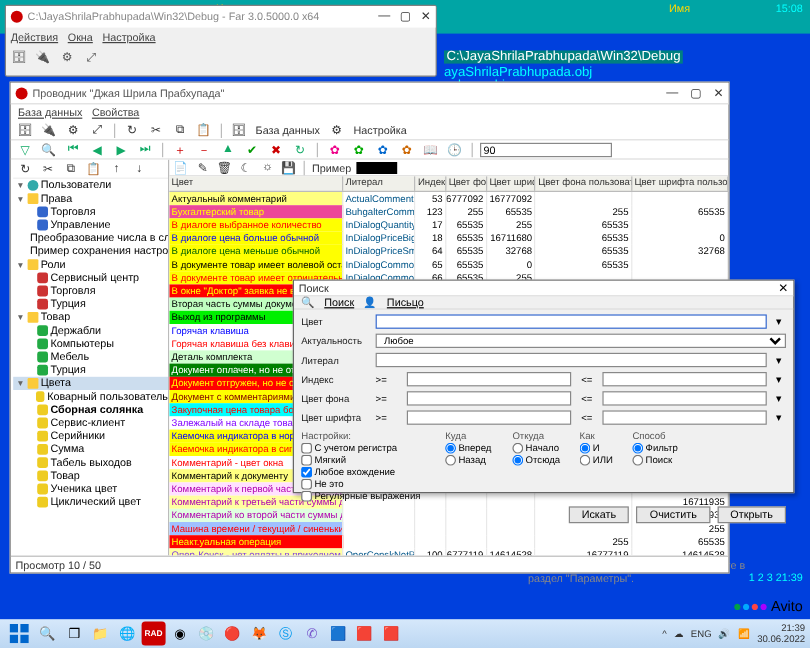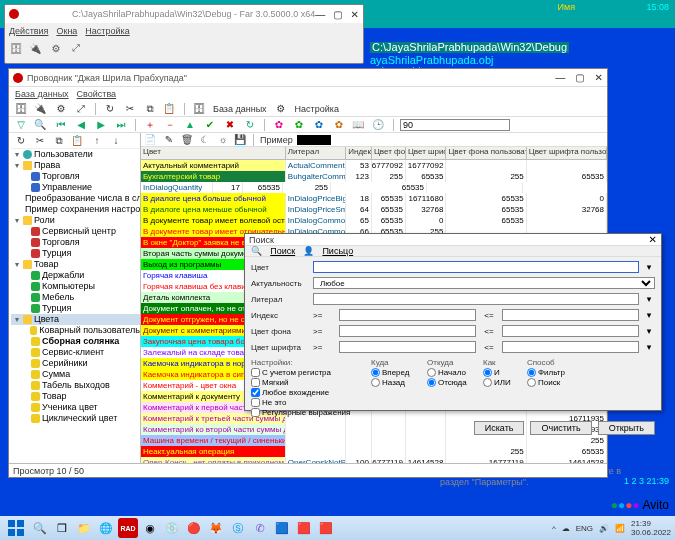--- a/index.html
+++ b/index.html
@@ -13,21 +13,21 @@
   .desktop-clock { position: absolute; right: 6px; top: 2px; color: #00ffff; font-size: 9px; }
 
   .teal-text { position: absolute; left: 370px; top: 42px; color: #00ffff; font-size: 11px; line-height: 11px; }
   .teal-text2 { position: absolute; right: 6px; top: 476px; color: #00ffff; font-size: 9px; line-height: 11px; text-align: right; }
   .gray-text { position: absolute; left: 440px; top: 455px; font-size: 9px; color: #888; line-height: 11px; }
 
   
   .win-small { position: absolute; left: 4px; top: 4px; width: 360px; height: 60px; background: #f0f0f0; border: 1px solid #808080; border-radius: 2px; }
   .win-small .titlebar { height: 18px; display: flex; align-items: center; padding: 0 4px; font-size: 9px; background: #fff; }
   .win-small .titlebar .ico { width: 10px; height: 10px; background: #c00; border-radius: 50%; margin-right: 4px; }
-  .win-small .titlebar .ttl { flex: 1; color: #888; overflow: hidden; white-space: nowrap; text-align: right; }
+  .win-small .titlebar .ttl { flex: 1; color: #888; overflow: hidden; white-space: nowrap; }
   .win-small .winbtns { display: flex; gap: 8px; font-size: 10px; color: #333; }
   .win-small .winbtns span { cursor: pointer; }
   .win-small .menubar { height: 16px; display: flex; gap: 8px; padding: 0 4px; font-size: 9px; color: #444; align-items: center; }
   .win-small .toolbar { height: 18px; display: flex; gap: 6px; padding: 2px 4px; align-items: center; }
   .win-small .toolbar .tbtn { width: 14px; height: 14px; display: inline-flex; align-items: center; justify-content: center; font-size: 10px; color: #555; }
 
   
   .win-main { position: absolute; left: 8px; top: 68px; width: 600px; height: 410px; background: #fff; border: 1px solid #808080; display: flex; flex-direction: column; }
   .win-main .titlebar { height: 18px; background: #fff; display: flex; align-items: center; padding: 0 4px; font-size: 9px; border-bottom: 1px solid #ddd; }
   .win-main .titlebar .ico { width: 10px; height: 10px; background: #c00; border-radius: 50%; margin-right: 4px; }
@@ -375,29 +375,30 @@
           <div class="grow">
             <div class="gc col-cvet" style="background:#ffff80;color:#000000">Актуальный комментарий</div>
             <div class="gc col-lit" style="color:#058">ActualComment</div>
             <div class="gc col-idx">53</div>
             <div class="gc col-bg">16777092</div>
             <div class="gc col-fg">16777092</div>
             <div class="gc col-ubg"></div>
             <div class="gc col-ufg"></div>
           </div>
           <div class="grow">
-            <div class="gc col-cvet" style="background:#15803d;color:#ffff00">Бухгалтерский товар</div>
+            <div class="gc col-cvet" style="background:#ec4899;color:#ffff00">Бухгалтерский товар</div>
             <div class="gc col-lit" style="color:#058">BuhgalterCommod</div>
             <div class="gc col-idx">123</div>
             <div class="gc col-bg">255</div>
             <div class="gc col-fg">65535</div>
             <div class="gc col-ubg">255</div>
             <div class="gc col-ufg">65535</div>
           </div>
           <div class="grow">
+            <div class="gc col-cvet" style="background:#ffff00;color:#ff0000">В диалоге выбранное количество</div>
             <div class="gc col-lit" style="color:#058">InDialogQuantity</div>
             <div class="gc col-idx">17</div>
             <div class="gc col-bg">65535</div>
             <div class="gc col-fg">255</div>
             <div class="gc col-ubg">65535</div>
             <div class="gc col-ufg"></div>
           </div>
           <div class="grow">
             <div class="gc col-cvet" style="background:#ffff00;color:#0000ff">В диалоге цена больше обычной</div>
             <div class="gc col-lit" style="color:#058">InDialogPriceBig</div>
@@ -788,18 +789,18 @@
   <span class="tb" style="color:#75c">✆</span>
   <span class="tb">🟦</span>
   <span class="tb">🟥</span>
   <span class="tb">🟥</span>
   <div class="tray">
     <span>^</span>
     <span>☁</span>
     <span>ENG</span>
     <span>🔊</span>
     <span>📶</span>
-    <div style="line-height:9px">
+    <div style="text-align:right;line-height:9px">
       <div>21:39</div>
       <div>30.06.2022</div>
     </div>
   </div>
 </div>
 
 </body></html>

